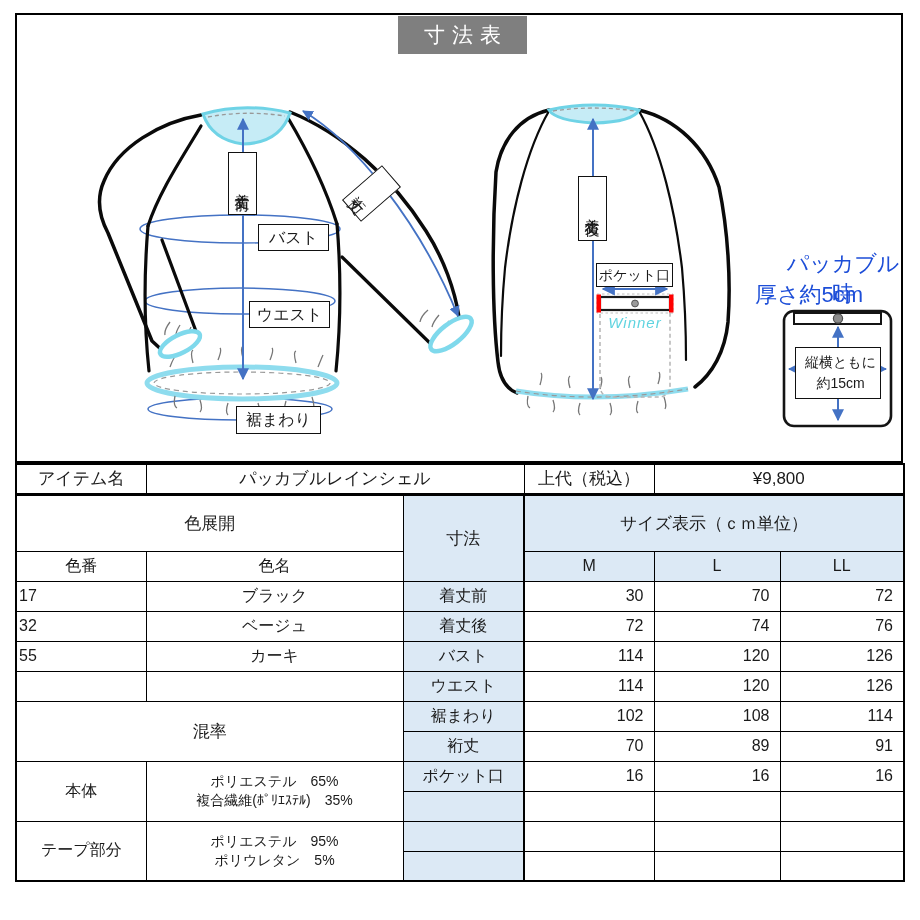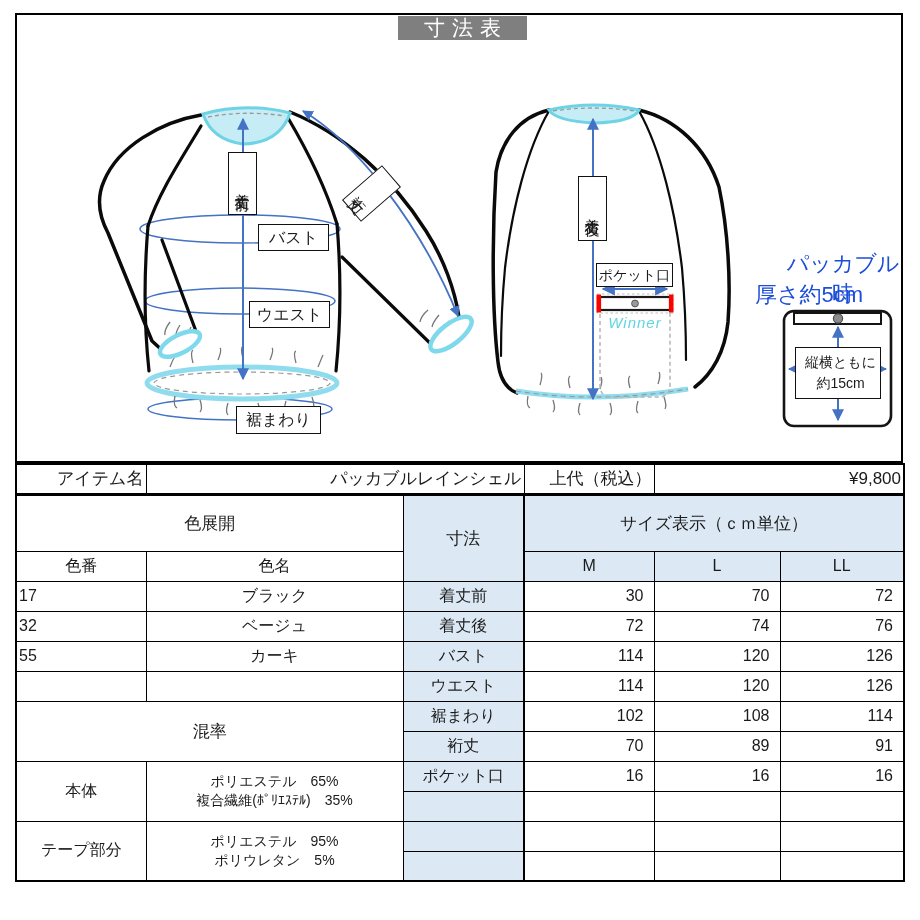--- a/index.html
+++ b/index.html
@@ -1,38 +1,38 @@
 <!DOCTYPE html>
 <html><head>
 <meta charset="utf-8">
 <style>
   html,body{margin:0;padding:0;background:#fff;}
   #page{position:relative;width:920px;height:920px;background:#fff;
         font-family:"Liberation Sans","DejaVu Sans",sans-serif;color:#1a1a1a;}
   
   #draw-box{position:absolute;left:15px;top:13px;width:884px;height:446px;
             border:2px solid #000;background:#fff;}
-  #title-box{position:absolute;left:398px;top:16px;width:129px;height:24px;
+  #title-box{position:absolute;left:398px;top:16px;width:129px;height:38px;
              background:#7f7f7f;color:#fff;display:flex;align-items:center;justify-content:center;
              font-size:21px;letter-spacing:7px;padding-left:7px;box-sizing:border-box;}
   #diagram-svg{position:absolute;left:0;top:0;width:920px;height:465px;}
   .meas-label{position:absolute;background:#fff;border:1.6px solid #111;
               display:flex;align-items:center;justify-content:center;
               font-size:16px;box-sizing:border-box;line-height:1;}
   .meas-label.vert{writing-mode:vertical-rl;text-orientation:upright;letter-spacing:2px;font-size:15px;}
   .caption{position:absolute;font-size:22px;color:#1d4ed8;text-align:center;}
   
   #spec-table{position:absolute;left:15px;top:463px;border-collapse:collapse;table-layout:fixed;width:888px;}
   #spec-table td{border:1.5px solid #000;font-size:16px;text-align:center;vertical-align:middle;
                  padding:0 2px;overflow:hidden;white-space:nowrap;box-sizing:border-box;}
   #spec-table td.blue{background:#dce9f5;}
   #spec-table td.num{text-align:right;padding-right:10px;}
   #spec-table td.cnum{text-align:left;padding-right:8px;}
   #spec-table td.big{font-size:17px;}
-  #spec-table td.thickb{border-bottom-width:3px;text-align:right;}
+  #spec-table td.thickb{border-bottom-width:3px;}
   #spec-table td.thickr{border-right-width:2.5px;}
   #spec-table{border:2.5px solid #000;}
   .mix-lines{font-size:14px;line-height:1.35;white-space:nowrap;}
   .h31{height:30px;} .h56{height:57px;}
 </style>
 </head>
 <body>
 
 <div id="page">
 

